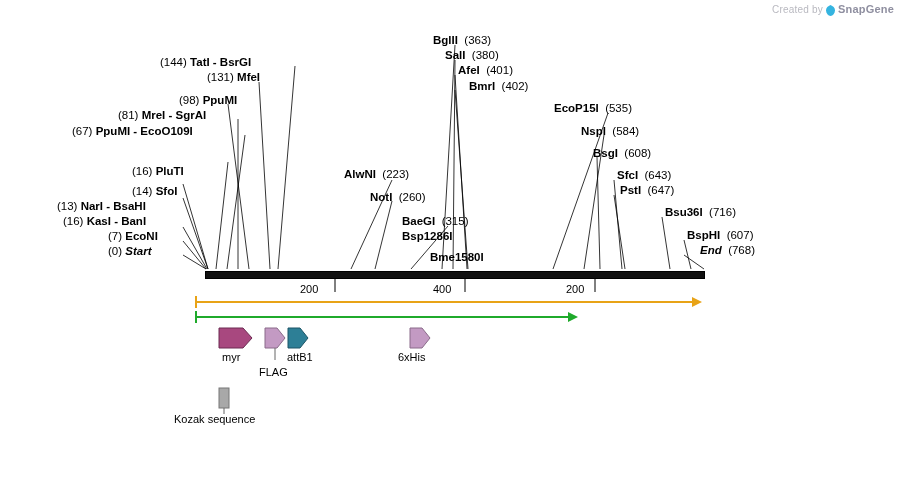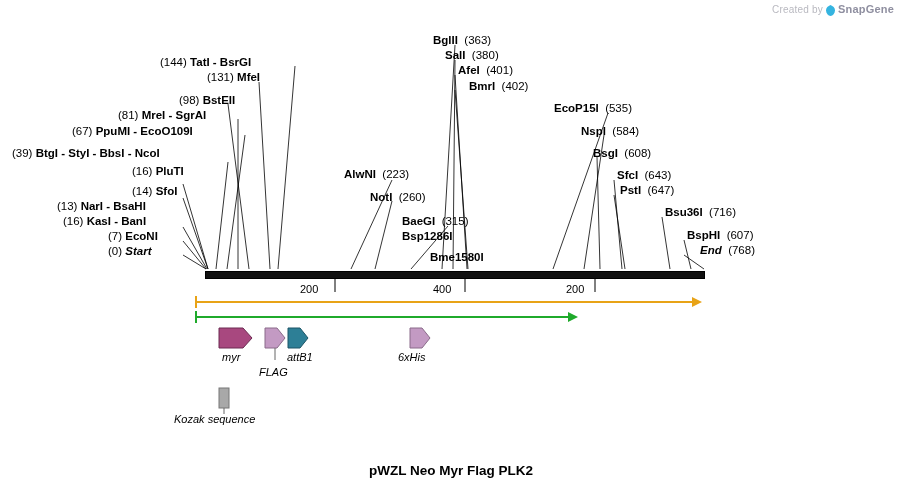--- a/index.html
+++ b/index.html
@@ -89,21 +89,20 @@
     position: absolute;
     font-size: 11px;
     color: #000;
   }
 
   .feature-label {
     position: absolute;
     font-size: 11px;
     color: #000;
     white-space: nowrap;
-    font-style: italic;
   }
 
   .title {
     position: absolute;
     width: 902px;
     text-align: center;
     font-size: 13.5px;
     font-weight: bold;
     color: #000;
   }
@@ -160,24 +159,23 @@
       <path d="M614,195 L625,269"></path>
       <path d="M662,217 L670,269"></path>
       <path d="M684,240 L691,269"></path>
       <path d="M684,255 L704,269"></path>
     </g>
   </svg>
 
   <div class="labels">
     <div class="lbl" style="left:160px; top:56px;"><span class="pos">(144)</span> <span class="name">TatI  -  BsrGI</span></div>
     <div class="lbl" style="left:207px; top:71px;"><span class="pos">(131)</span> <span class="name">MfeI</span></div>
-    <div class="lbl" style="left:179px; top:94px;"><span class="pos">(98)</span> <span class="name">BstEII</span></div>
+    <div class="lbl" style="left:179px; top:94px;"><span class="pos">(98)</span> <span class="name">PpuMI</span></div>
     <div class="lbl" style="left:118px; top:109px;"><span class="pos">(81)</span> <span class="name">MreI  -  SgrAI</span></div>
     <div class="lbl" style="left:72px;  top:125px;"><span class="pos">(67)</span> <span class="name">PpuMI  -  EcoO109I</span></div>
-    <div class="lbl" style="left:12px;  top:147px;"><span class="pos">(39)</span> <span class="name">BtgI  -  StyI  -  BbsI  -  NcoI</span></div>
     <div class="lbl" style="left:132px; top:165px;"><span class="pos">(16)</span> <span class="name">PluTI</span></div>
     <div class="lbl" style="left:132px; top:185px;"><span class="pos">(14)</span> <span class="name">SfoI</span></div>
     <div class="lbl" style="left:57px;  top:200px;"><span class="pos">(13)</span> <span class="name">NarI  -  BsaHI</span></div>
     <div class="lbl" style="left:63px;  top:215px;"><span class="pos">(16)</span> <span class="name">KasI  -  BanI</span></div>
     <div class="lbl" style="left:108px; top:230px;"><span class="pos">(7)</span> <span class="name">EcoNI</span></div>
     <div class="lbl italic" style="left:108px; top:245px;"><span class="pos">(0)</span> <span class="name">Start</span></div>
 
     <div class="lbl" style="left:344px; top:168px;"><span class="name">AlwNI</span> &nbsp;<span class="pos">(223)</span></div>
     <div class="lbl" style="left:370px; top:191px;"><span class="name">NotI</span> &nbsp;<span class="pos">(260)</span></div>
     <div class="lbl" style="left:402px; top:215px;"><span class="name">BaeGI</span> &nbsp;<span class="pos">(315)</span></div>
@@ -234,15 +232,14 @@
       <line x1="224" y1="408" x2="224" y2="414" stroke="#666" stroke-width="1"></line>
     </g>
   </svg>
 
   <div class="feature-label" style="left:222px; top:351px;">myr</div>
   <div class="feature-label" style="left:259px; top:366px;">FLAG</div>
   <div class="feature-label" style="left:287px; top:351px;">attB1</div>
   <div class="feature-label" style="left:398px; top:351px;">6xHis</div>
   <div class="feature-label" style="left:174px; top:413px;">Kozak sequence</div>
 
-  <div class="title" style="top:463px;">pWZL Neo Myr Flag PLK2</div>
 
 </div>
 
 </body></html>

